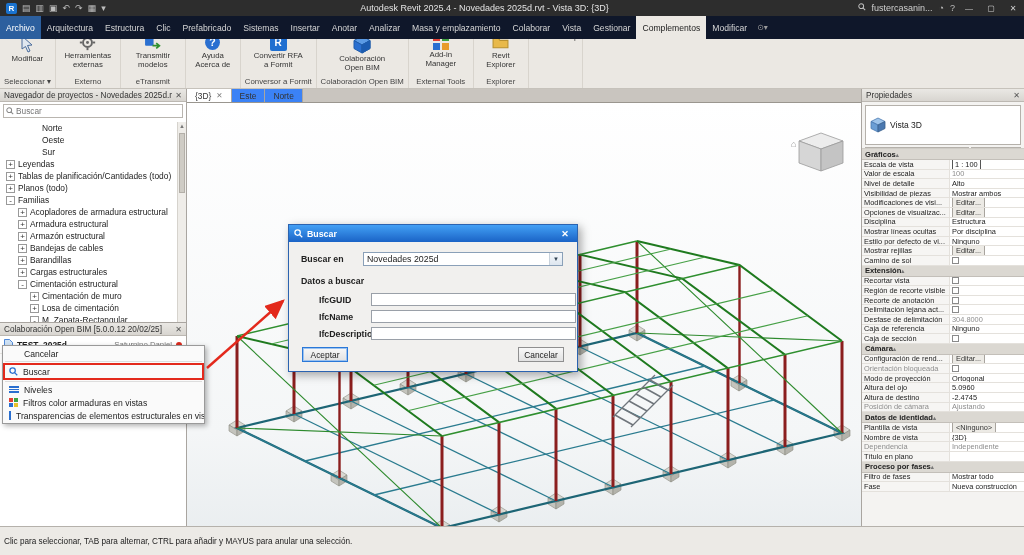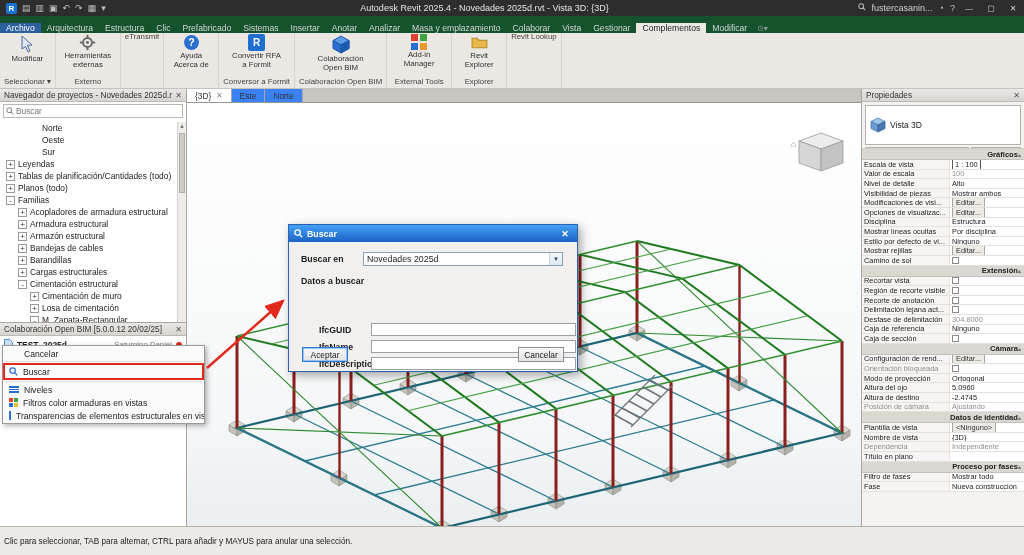--- a/index.html
+++ b/index.html
@@ -10,21 +10,21 @@
   .titlebar { position:absolute; top:0; left:0; right:0; height:16px; background:#2d2d2d; color:#d8d8d8; display:flex; align-items:center; font-size:9px; z-index:5; }
   .qat { display:flex; gap:5px; align-items:center; padding:0 6px; }
   .rlogo { width:11px; height:11px; background:#1a73d0; color:#fff; font-size:8px; font-weight:bold; display:flex; align-items:center; justify-content:center; border-radius:2px; }
   .qicon { color:#bdbdbd; font-size:9px; line-height:16px; }
   .tb-title { flex:1; text-align:center; color:#e4e4e4; white-space:nowrap; overflow:hidden; }
   .tb-right { display:flex; align-items:center; gap:6px; padding-right:3px; }
   .tb-user { color:#cfcfcf; }
   .winbtn { width:16px; text-align:center; color:#cfcfcf; font-size:8px; }
 
   
-  .tabbar { position:absolute; top:16px; left:0; right:0; height:17px; background:#14532d; display:flex; font-size:8.6px; color:#d6d6d6; z-index:5;align-items:flex-end; }
+  .tabbar { position:absolute; top:16px; left:0; right:0; height:23px; background:#0f172a; display:flex; font-size:8.6px; color:#d6d6d6; z-index:5; }
   .mtab { padding:0 6px; display:flex; align-items:center; white-space:nowrap; }
   .mtab.file { background:#2c5f9e; color:#fff; }
   .mtab.active { background:#ebe8e3; color:#222; }
   .mtab-extra { margin-left:4px; color:#9a9a9a; display:flex; align-items:center; font-size:8px; }
 
   
   .ribbon { position:absolute; top:31px; left:0; right:0; height:58px; background:#ebe8e3; border-bottom:1px solid #c6c2bb; display:flex; z-index:4; }
   .rgroup { display:flex; flex-direction:column; border-right:1px solid #d8d4cd; }
   .rbtns { flex:1; display:flex; align-items:flex-start; justify-content:center; padding:3px 5px 0; }
   .rbtn { display:flex; flex-direction:column; align-items:center; width:54px; gap:1px; }
@@ -83,21 +83,21 @@
   .vscale { border:1px solid #9a968f; background:#f4f3f1; padding:0 3px; height:11px; line-height:10px; }
   .vico { width:12px; height:11px; border:1px solid #b5b1aa; background:#f4f3f1; font-size:6.5px; display:flex; align-items:center; justify-content:center; color:#555; }
 
   
   .right { position:absolute; top:89px; right:0; width:163px; bottom:13px; background:#f4f3f1; border-left:1px solid #a9a5a0; z-index:3; }
   .typebox { height:40px; margin:3px 3px 0; background:#fff; border:1px solid #b5b1ab; display:flex; align-items:center; gap:4px; padding:0 4px; font-size:8.5px; }
   .selrow { height:22px; margin:2px 3px; display:flex; gap:2px; }
   .selcombo { flex:1; background:#fff; border:1px solid #b5b1ab; display:flex; align-items:center; justify-content:space-between; font-size:7.8px; padding:0 2px; min-width:0; white-space:nowrap; overflow:hidden; }
   .edittype { border:1px solid #b5b1ab; background:#ece9e4; display:flex; align-items:center; gap:2px; padding:0 3px; font-size:7.4px; white-space:nowrap; }
   .grid { position:absolute; top:59px; left:0; right:0; bottom:0; overflow:hidden; background:#f4f3f1; border-top:1px solid #cfccc6; }
-  .sechead { height:11px; background:#dbd8d2; border-bottom:1px solid #c3bfb9; display:flex; align-items:center; justify-content:flex-end; padding:0 3px; font-weight:bold; font-size:7.6px; color:#222; }
+  .sechead { height:11px; background:#dbd8d2; border-bottom:1px solid #c3bfb9; display:flex; align-items:center; justify-content:flex-start; padding:0 3px; font-weight:bold; font-size:7.6px; color:#222; }
   .sechead .ar { color:#777; font-size:6px; }
   .prow { height:9.6px; display:flex; background:#fff; border-bottom:1px solid #e4e1dc; }
   .plabel { width:88px; padding:0 2px; background:#f6f5f3; border-right:1px solid #e4e1dc; display:flex; align-items:center; font-size:7.4px; color:#222; white-space:nowrap; overflow:hidden; }
   .plabel.gray { color:#8d8d8d; }
   .pval { flex:1; display:flex; align-items:center; padding:0 2px; font-size:7.4px; color:#222; white-space:nowrap; overflow:hidden; }
   .pval.gray { color:#8d8d8d; }
   .pval .boxed { border:1px solid #555; background:#fff; padding:0 2px; }
   .pval .btnv { border:1px solid #a8a49e; background:#eceae5; padding:12px 3px; color:#333; }
   .cb { width:7px; height:7px; border:1px solid #8a8a8a; background:#fff; flex:none; }
 
@@ -109,21 +109,21 @@
 
   
   .dialog { position:absolute; left:288px; top:224px; width:290px; height:148px; background:#f1f0ee; border:1px solid #2b63b0; box-shadow:3px 3px 9px rgba(0,0,0,.35); z-index:50; font-size:8.8px; }
   .dtitle { height:17px; background:linear-gradient(#43a0f5,#1a63c6); color:#fff; display:flex; align-items:center; gap:4px; padding:0 5px; font-weight:bold; }
   .dtitle .dx { margin-left:auto; font-size:9px; width:14px; text-align:center; }
   .drow1 { position:absolute; top:27px; left:12px; right:14px; display:flex; align-items:center; }
   .dlabel { font-weight:bold; width:62px; flex:none; }
   .combo { flex:1; height:14px; background:#fff; border:1px solid #8aa0b8; display:flex; align-items:center; justify-content:space-between; padding-left:3px; min-width:0; }
   .combo .arrowbox { width:13px; height:12px; border-left:1px solid #c8d2dc; background:linear-gradient(#f5f8fb,#dde6ef); display:flex; align-items:center; justify-content:center; font-size:6px; color:#345; }
   .dsec { position:absolute; top:51px; left:12px; font-weight:bold; }
-  .dfield { position:absolute; left:12px; right:1px; display:flex; align-items:center;margin-top:30px; }
+  .dfield { position:absolute; left:12px; right:1px; display:flex; align-items:center; }
   .dfield .flab { font-weight:bold; width:70px; padding-left:18px; flex:none; }
   .dfield input { flex:1; height:13px; border:1px solid #9aa0a8; background:#fff; outline:0; font-size:8.5px; padding:0 2px; min-width:0; }
   .dbtn { position:absolute; bottom:9px; width:46px; height:15px; background:linear-gradient(#f8f8f8,#e2e2e2); border:1px solid #8f8f8f; font-size:8.4px; display:flex; align-items:center; justify-content:center; color:#222; }
   .dbtn.ok { left:13px; border-color:#2a78d8; box-shadow:inset 0 0 0 1px #9cc2ef; }
   .dbtn.cancel { right:13px; }
 
   .anno { position:absolute; inset:0; z-index:70; pointer-events:none; }
 </style>
 </head>
 <body>
@@ -199,20 +199,29 @@
               <line x1="0.8" y1="8" x2="3" y2="8"></line>
               <line x1="13" y1="8" x2="15.2" y2="8"></line>
             </g>
           </svg>
       <span class="lbl">Herramientas externas</span>
     </div>
       </div>
     <div class="rfooter">Externo</div>
   </div>
   <div class="rgroup">
+    <div class="rbtns">
+        <div class="rbtn">
+      <svg width="17" height="17" viewBox="0 0 16 16">
+            <rect x="1" y="3" width="8" height="8" fill="#2a6fd0" rx="1"></rect>
+            <path d="M8 11 L14 11 M11.5 8.5 L14.5 11 L11.5 13.5" stroke="#2f8f2f" stroke-width="1.6" fill="none"></path>
+          </svg>
+      <span class="lbl">Transmitir modelos</span>
+    </div>
+      </div>
     <div class="rfooter">eTransmit</div>
   </div>
   <div class="rgroup">
     <div class="rbtns">
         <div class="rbtn narrow">
       <svg width="17" height="17" viewBox="0 0 16 16">
             <circle cx="8" cy="8" r="7" fill="#2a6fd0"></circle>
             <text x="8" y="11.5" font-size="10" font-weight="bold" fill="#fff" text-anchor="middle" font-family="Liberation Sans,sans-serif">?</text>
           </svg>
       <span class="lbl">Ayuda Acerca de</span>

